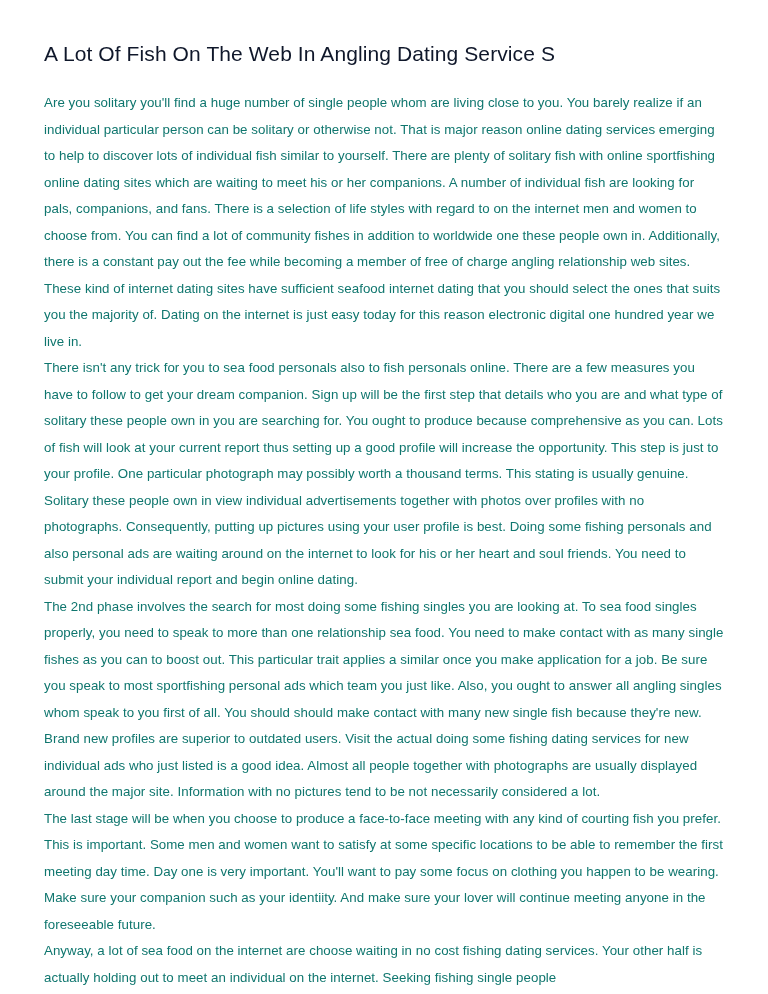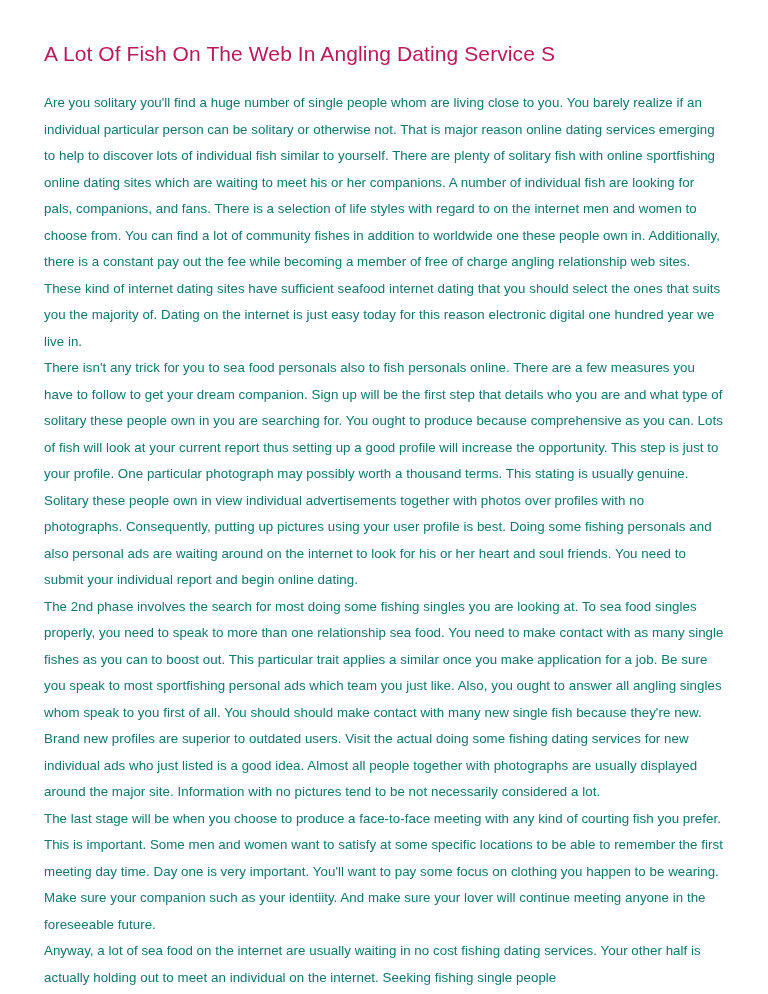--- a/index.html
+++ b/index.html
@@ -20,21 +20,21 @@
     background: #ffffff;
     box-sizing: border-box;
     padding: 40px 44px 0 44px;
     position: relative;
   }
   .doc-title {
     font-size: 21px;
     font-weight: 400;
     line-height: 28px;
     margin: 0 0 22px 0;
-    color: #be185d;
+    color: #0f172a;
     letter-spacing: 0.1px;
   }
   .doc-body p {
     font-size: 13.3px;
     line-height: 26.5px;
     margin: 0;
     color: #0f766e;
     text-align: left;
     letter-spacing: 0.05px;
   }
@@ -42,15 +42,15 @@
 </head>
 <body>
 
 <div class="page">
   <h1 class="doc-title">A Lot Of Fish On The Web In Angling Dating Service S</h1>
   <div class="doc-body">
     <p>Are you solitary you'll find a huge number of single people whom are living close to you. You barely realize if an individual particular person can be solitary or otherwise not. That is major reason online dating services emerging to help to discover lots of individual fish similar to yourself. There are plenty of solitary fish with online sportfishing online dating sites which are waiting to meet his or her companions. A number of individual fish are looking for pals, companions, and fans. There is a selection of life styles with regard to on the internet men and women to choose from. You can find a lot of community fishes in addition to worldwide one these people own in. Additionally, there is a constant pay out the fee while becoming a member of free of charge angling relationship web sites. These kind of internet dating sites have sufficient seafood internet dating that you should select the ones that suits you the majority of. Dating on the internet is just easy today for this reason electronic digital one hundred year we live in.</p>
     <p>There isn't any trick for you to sea food personals also to fish personals online. There are a few measures you have to follow to get your dream companion. Sign up will be the first step that details who you are and what type of solitary these people own in you are searching for. You ought to produce because comprehensive as you can. Lots of fish will look at your current report thus setting up a good profile will increase the opportunity. This step is just to your profile. One particular photograph may possibly worth a thousand terms. This stating is usually genuine. Solitary these people own in view individual advertisements together with photos over profiles with no photographs. Consequently, putting up pictures using your user profile is best. Doing some fishing personals and also personal ads are waiting around on the internet to look for his or her heart and soul friends. You need to submit your individual report and begin online dating.</p>
     <p>The 2nd phase involves the search for most doing some fishing singles you are looking at. To sea food singles properly, you need to speak to more than one relationship sea food. You need to make contact with as many single fishes as you can to boost out. This particular trait applies a similar once you make application for a job. Be sure you speak to most sportfishing personal ads which team you just like. Also, you ought to answer all angling singles whom speak to you first of all. You should should make contact with many new single fish because they're new. Brand new profiles are superior to outdated users. Visit the actual doing some fishing dating services for new individual ads who just listed is a good idea. Almost all people together with photographs are usually displayed around the major site. Information with no pictures tend to be not necessarily considered a lot.</p>
     <p>The last stage will be when you choose to produce a face-to-face meeting with any kind of courting fish you prefer. This is important. Some men and women want to satisfy at some specific locations to be able to remember the first meeting day time. Day one is very important. You'll want to pay some focus on clothing you happen to be wearing. Make sure your companion such as your identiity. And make sure your lover will continue meeting anyone in the foreseeable future.</p>
-    <p>Anyway, a lot of sea food on the internet are usually waiting in no cost fishing dating services. Your other half is actually holding out to meet an individual on the internet. Seeking fishing single people</p>
+    <p>Anyway, a lot of sea food on the internet are choose waiting in no cost fishing dating services. Your other half is actually holding out to meet an individual on the internet. Seeking fishing single people</p>
   </div>
 </div>
 
 </body></html>

